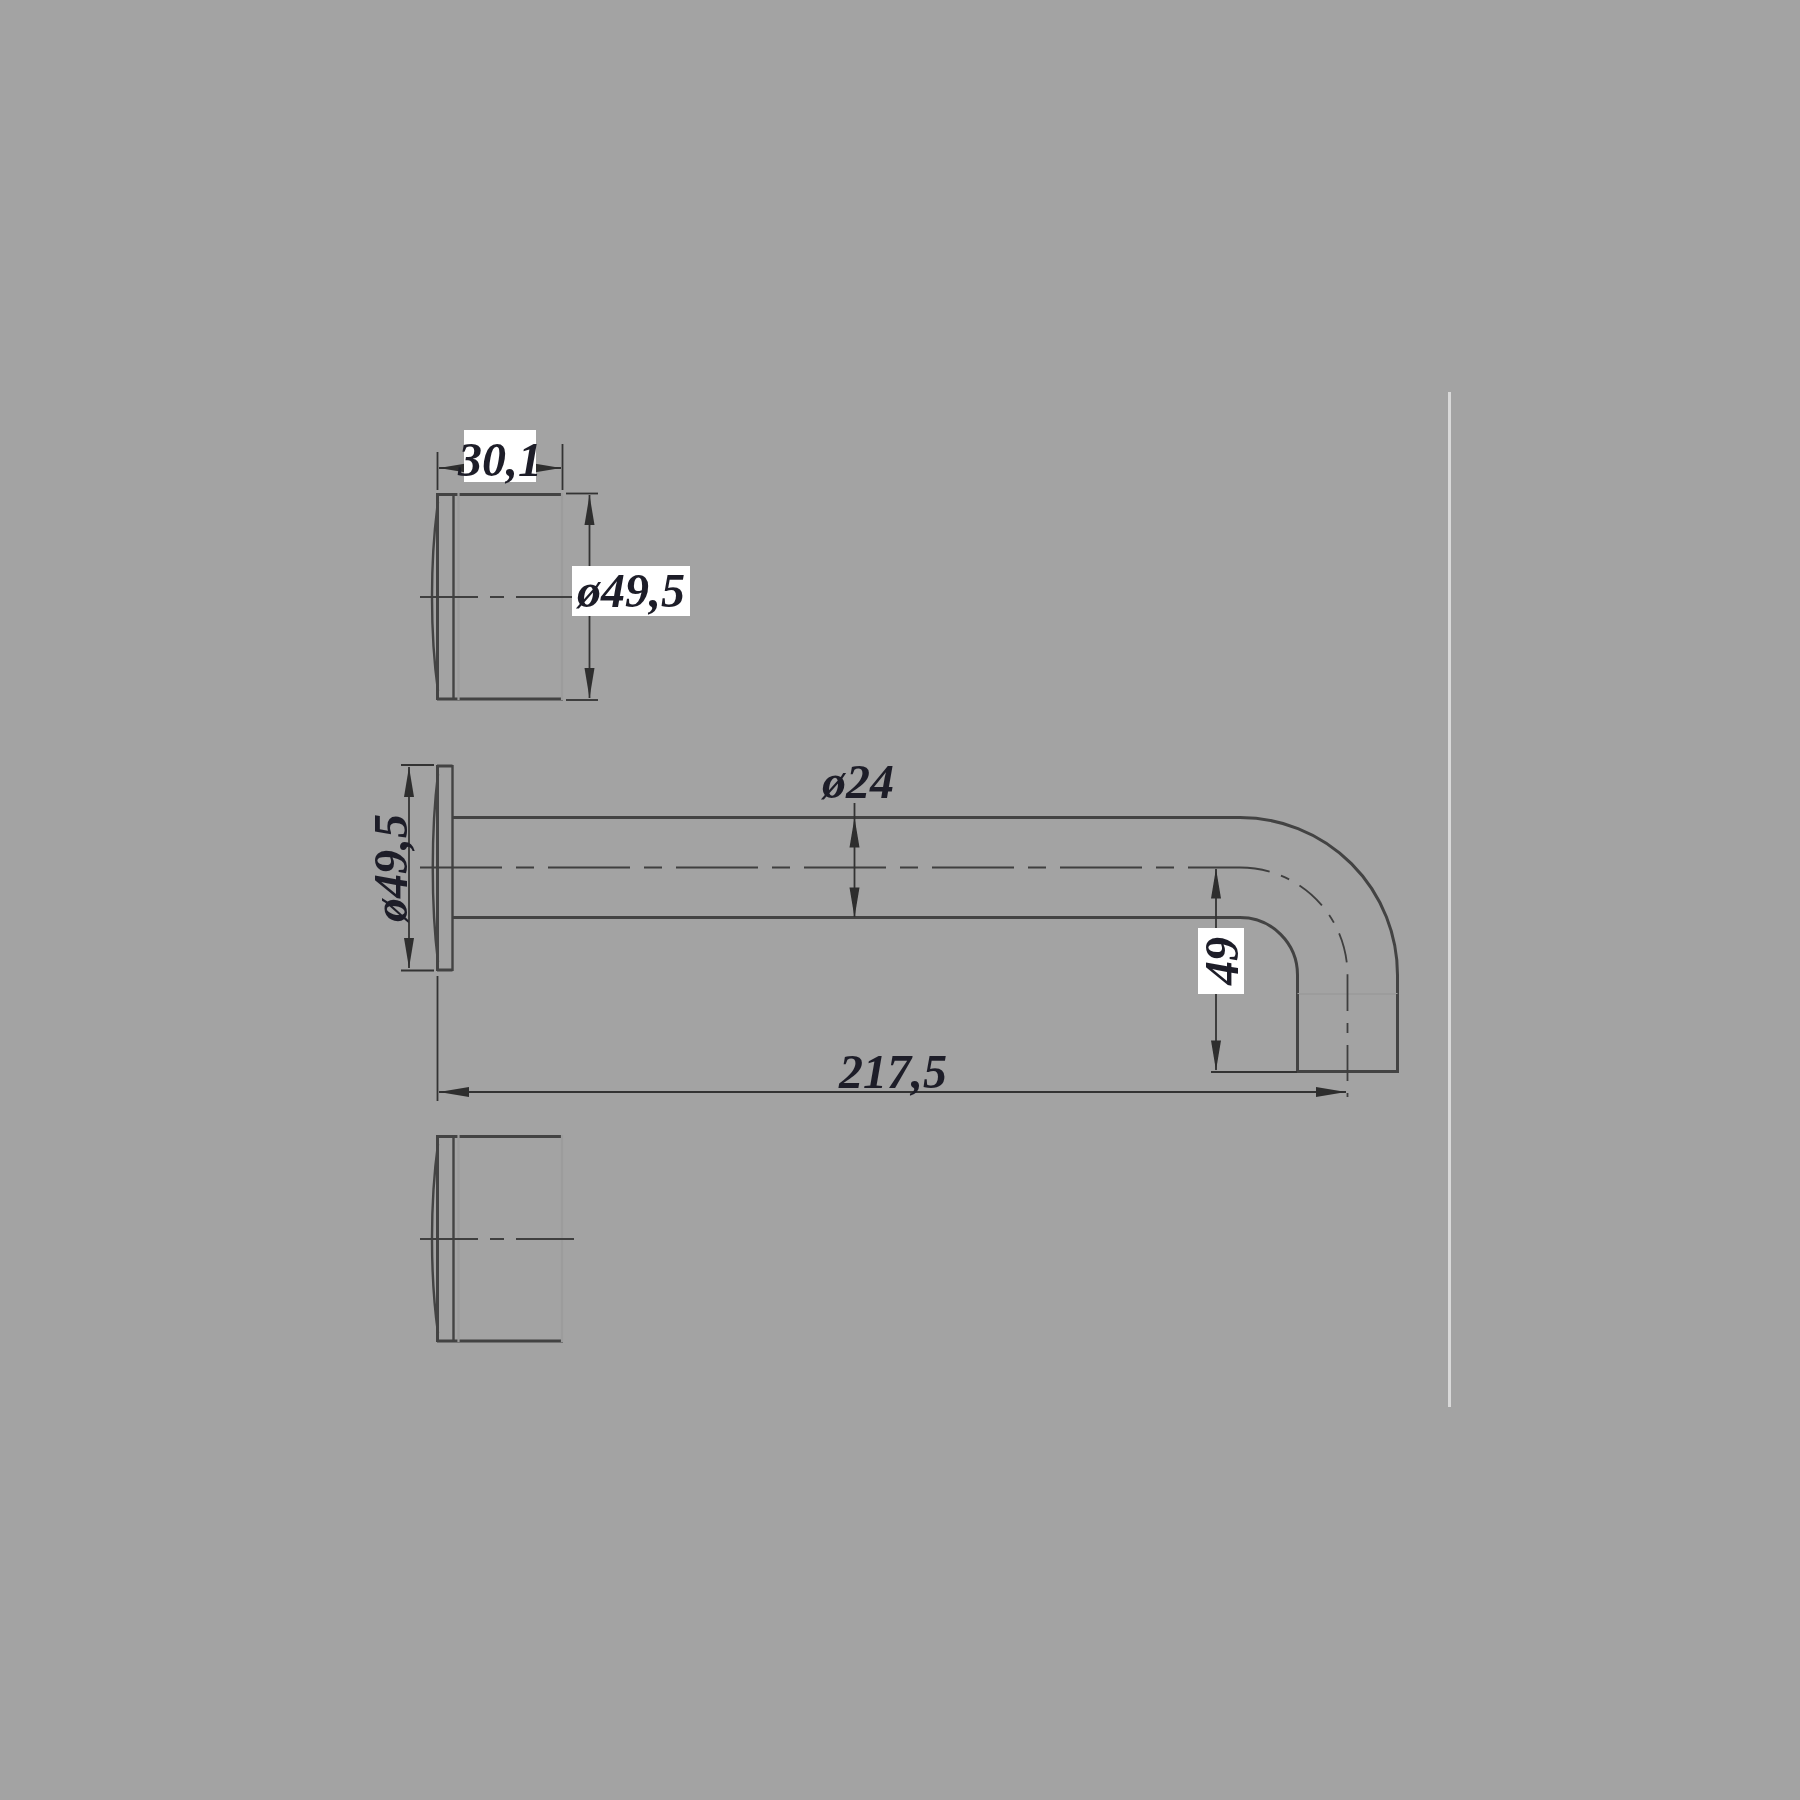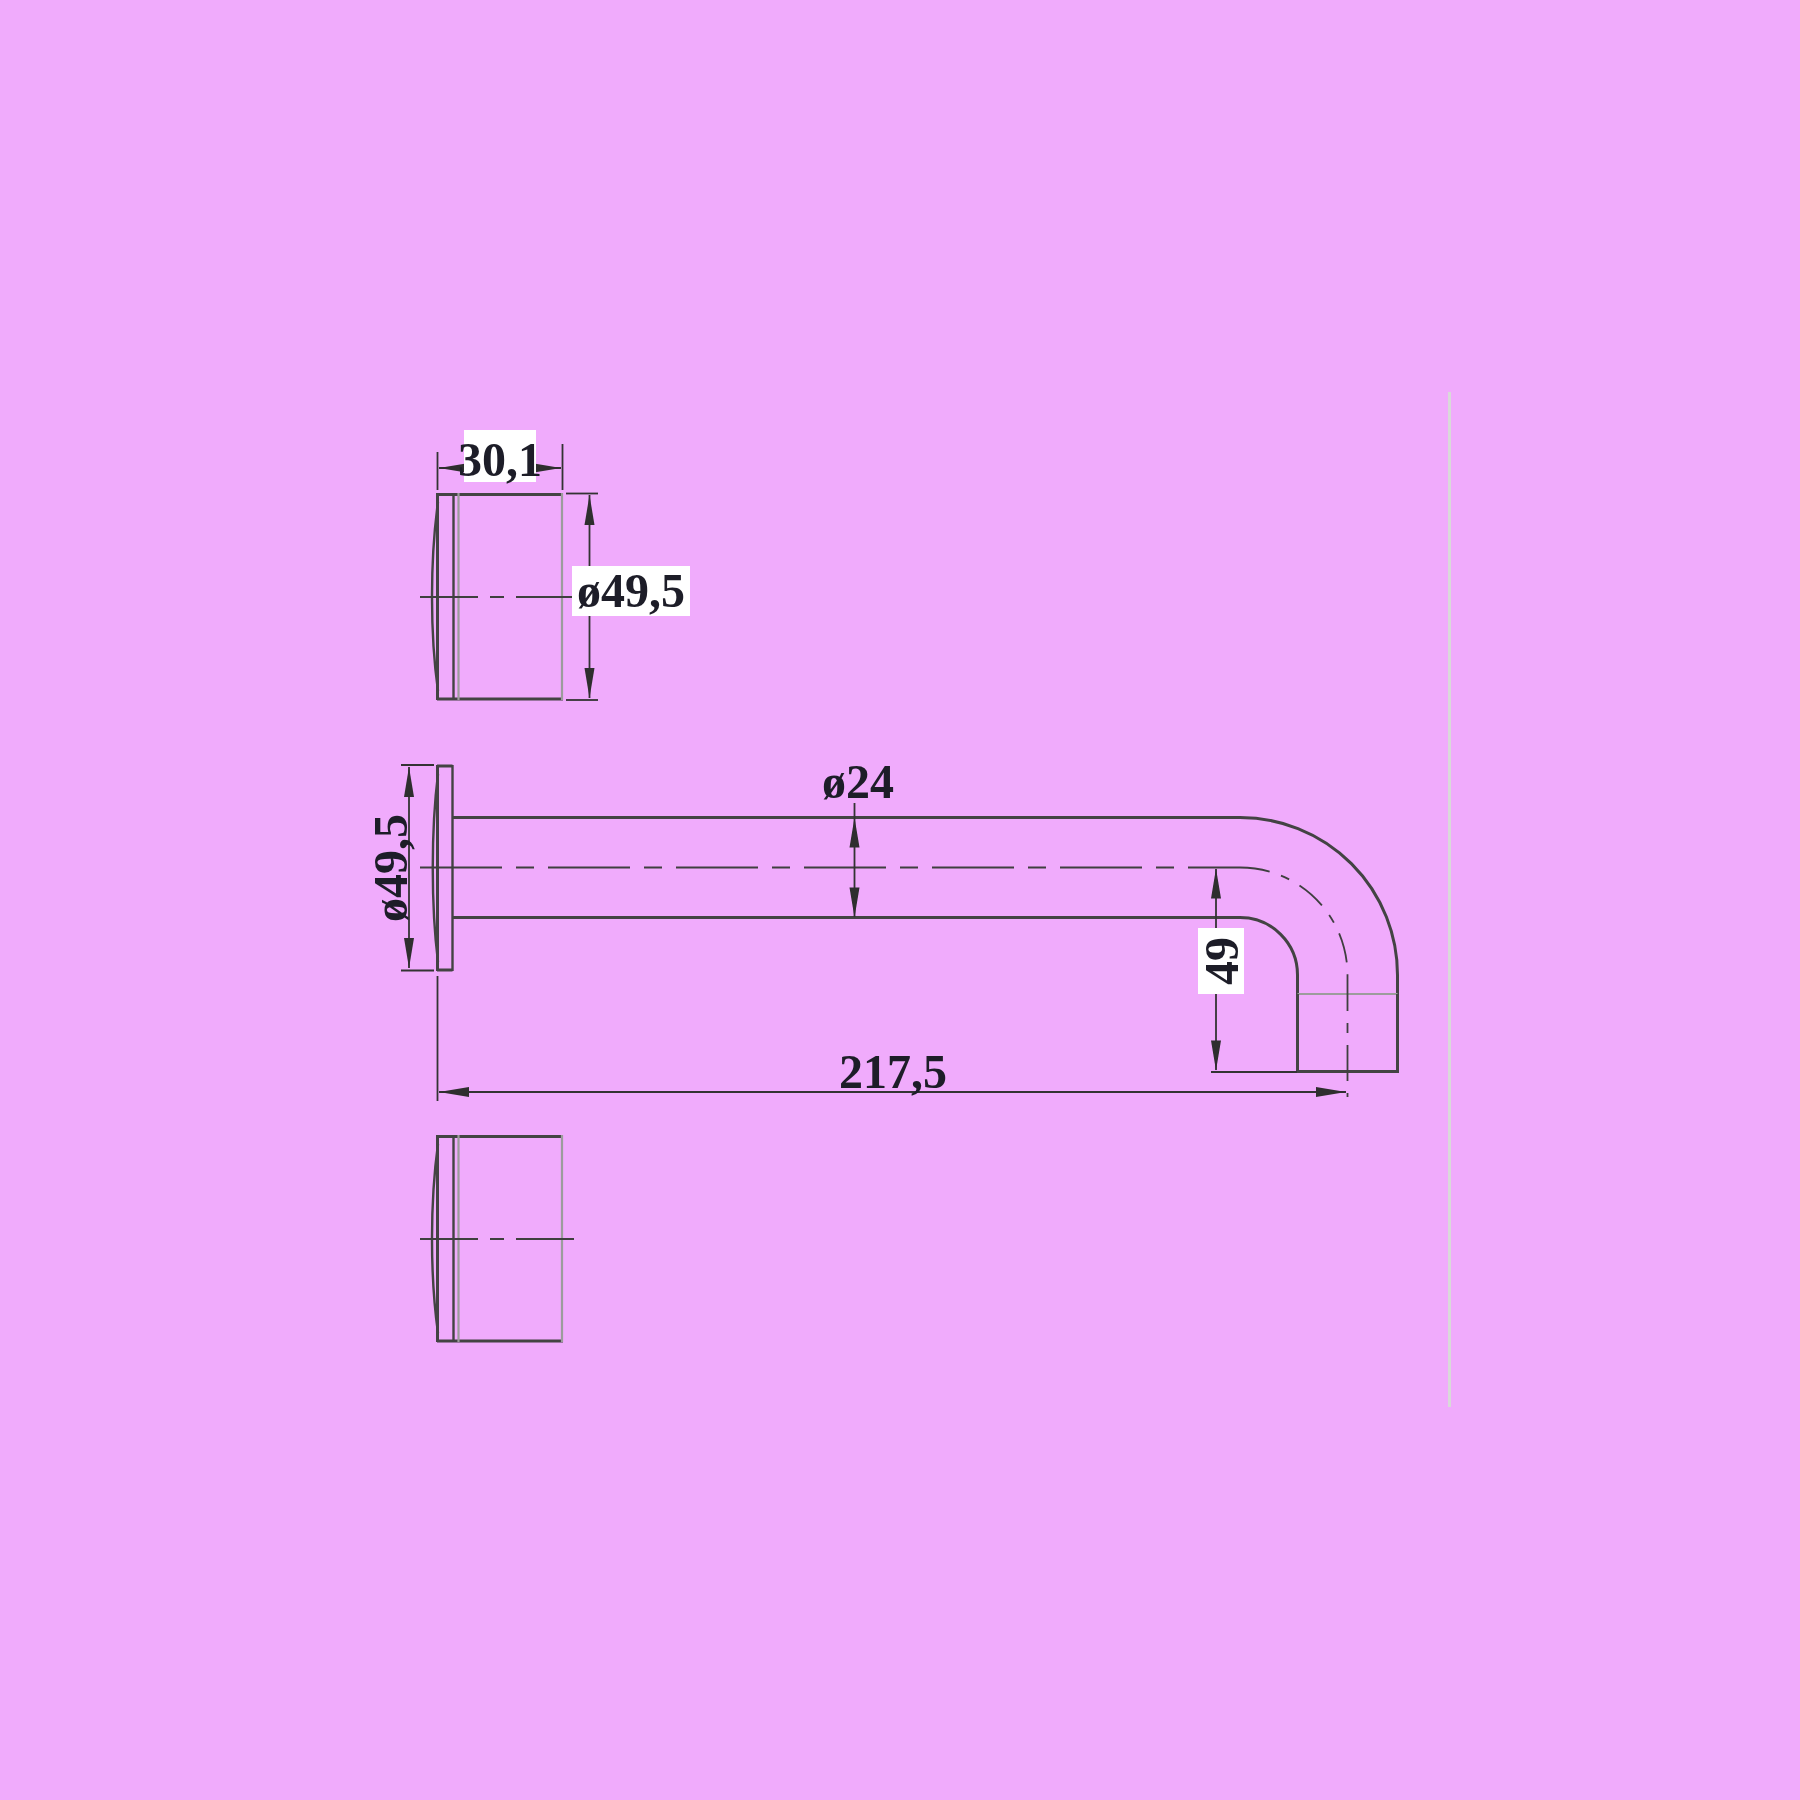--- a/index.html
+++ b/index.html
@@ -1,16 +1,16 @@
 <!DOCTYPE html>
 <html><head>
 <meta charset="utf-8">
 <style>
   html,body{margin:0;padding:0;background:#ffffff;}
-  .page{width:1800px;height:1800px;background:#f0abfc;position:relative;overflow:hidden;}
+  .page{width:1800px;height:1800px;background:#a3a3a3;position:relative;overflow:hidden;font-style:italic;}
   svg{display:block;}
   .o-dark{stroke:#434343;stroke-width:3;fill:none;stroke-linecap:butt;}
   .o-med{stroke:#434343;stroke-width:2.4;fill:none;}
   .o-light{stroke:#9c9c9c;stroke-width:2.2;fill:none;}
   .cl{stroke:#3f3f3f;stroke-width:1.8;fill:none;}
   .dim{stroke:#333333;stroke-width:1.8;fill:none;}
   .arrow{fill:#2e2e2e;stroke:none;}
   .plate{fill:#ffffff;stroke:none;}
   .dimtext{font-family:"Liberation Serif","DejaVu Serif",serif;font-weight:700;font-size:48px;fill:#1d1d28;}
   .edge{stroke:#d9d9d9;stroke-width:3;fill:none;}

